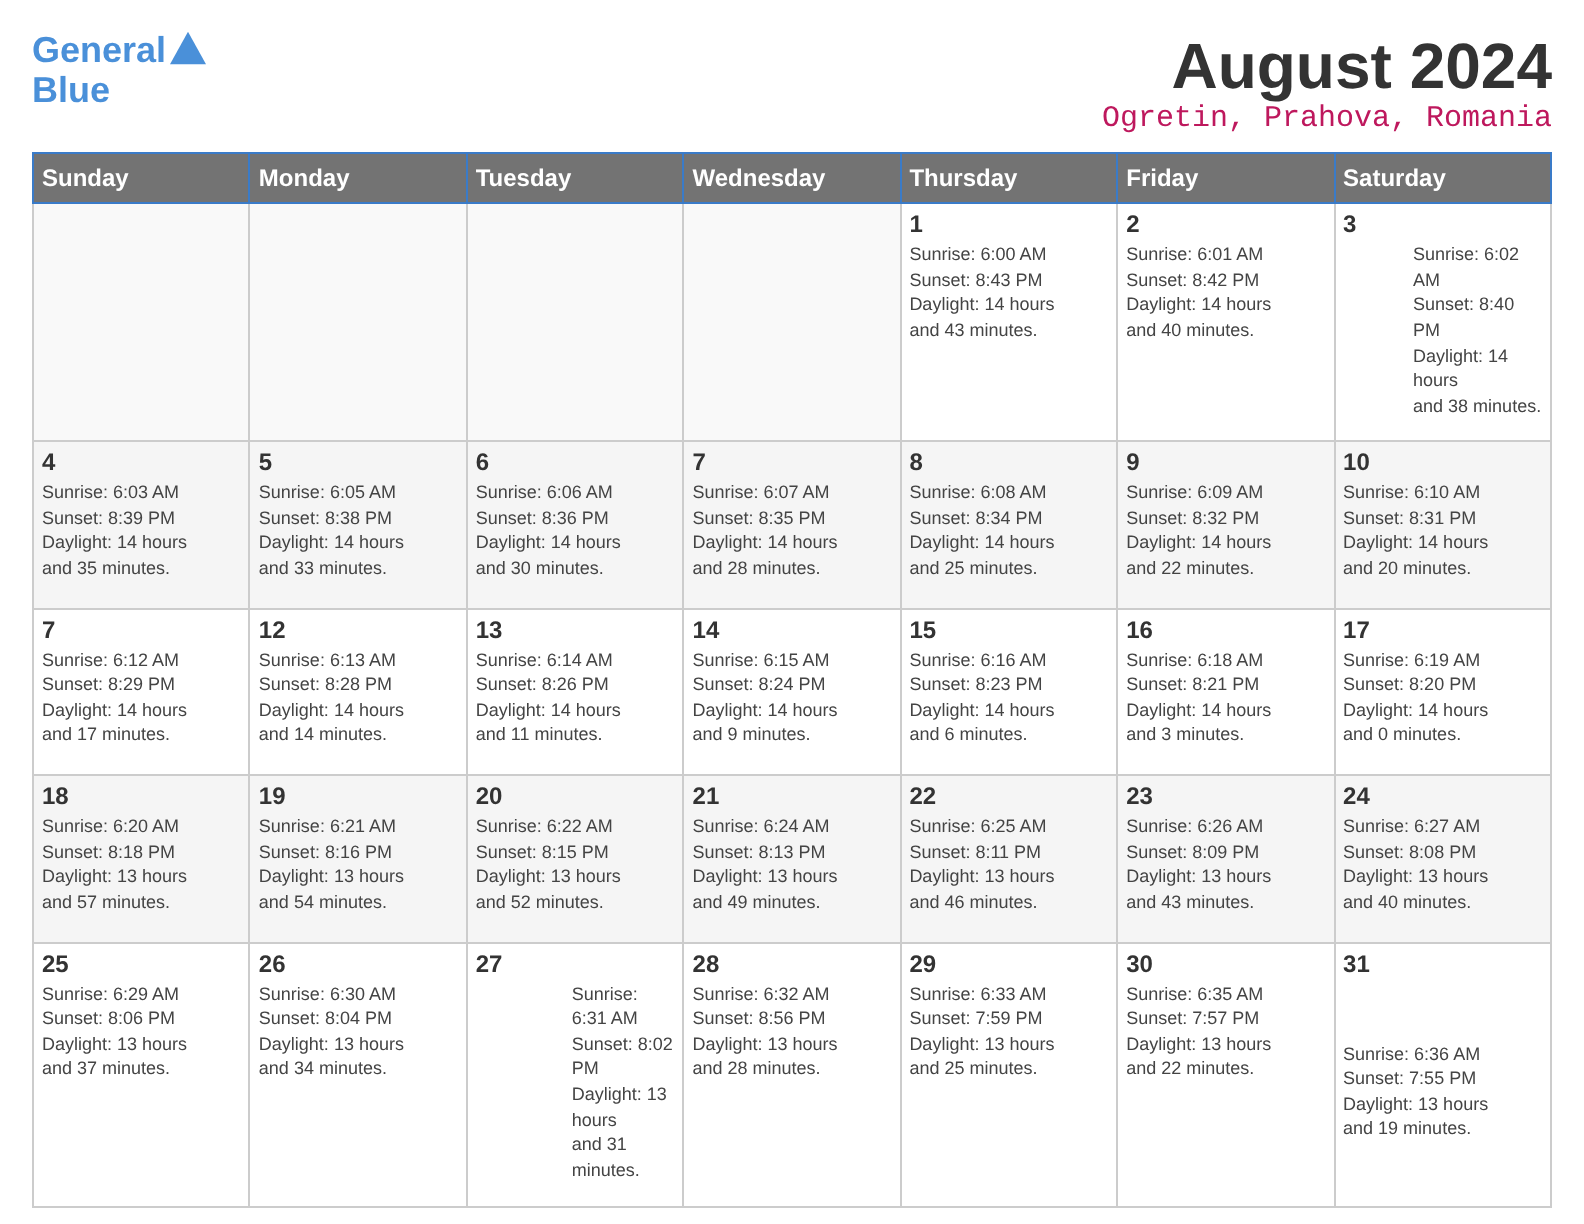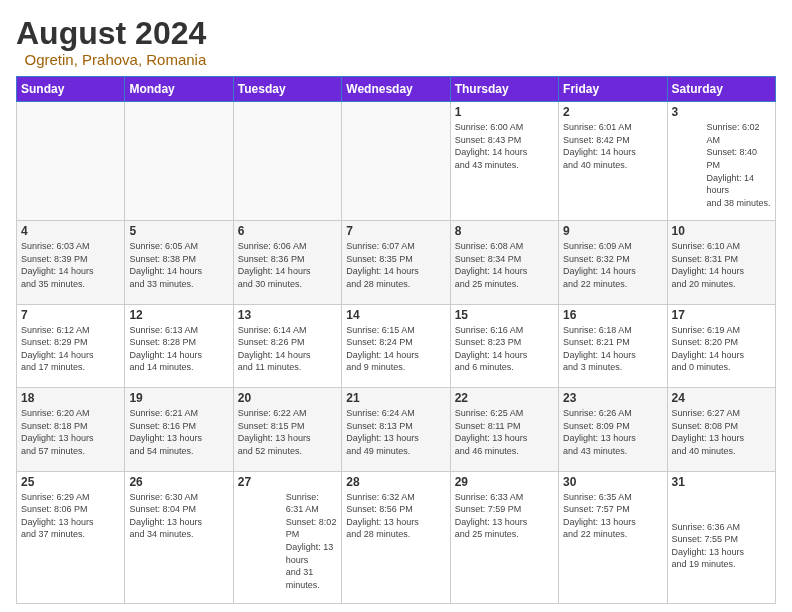--- a/index.html
+++ b/index.html
@@ -46,31 +46,32 @@
       text-align: right;
     }
     .main-title {
       font-size: 32px;
       font-weight: bold;
       color: #333;
       line-height: 1.1;
     }
     .subtitle {
       font-size: 15px;
-      color: #a16207;
+      color: #be185d;
+      font-family: Liberation Mono, monospace;
     }
     .calendar {
       flex: 1;
       border: 1px solid #ccc;
       border-collapse: collapse;
       width: 100%;
       table-layout: fixed;
     }
     .calendar th {
-      background: #6d28d9;
+      background: #737373;
       color: #fff;
       font-size: 12px;
       font-weight: bold;
       padding: 5px 4px;
       text-align: left;
       border: 1px solid #3a7bc8;
     }
     .calendar td {
       vertical-align: top;
       border: 1px solid #ccc;
@@ -99,20 +100,31 @@
       font-size: 9px;
       color: #444;
       line-height: 1.4;
     }
   </style>
 </head>
 <body>
 
 <div class="page">
   <div class="header">
+    <div class="logo">
+      <div>
+        <div style="display:flex;align-items:center;">
+          <span class="logo-text"><span>General</span></span>
+          <svg class="logo-icon" viewBox="0 0 20 18" xmlns="http://www.w3.org/2000/svg">
+            <polygon points="0,18 10,0 20,18" fill="#4a90d9"></polygon>
+          </svg>
+        </div>
+        <div class="logo-text" style="color:#4a90d9;">Blue</div>
+      </div>
+    </div>
     <div class="title-block">
       <div class="main-title">August 2024</div>
       <div class="subtitle">Ogretin, Prahova, Romania</div>
     </div>
   </div>
 
   <table class="calendar">
     <thead>
       <tr>
         <th>Sunday</th>

